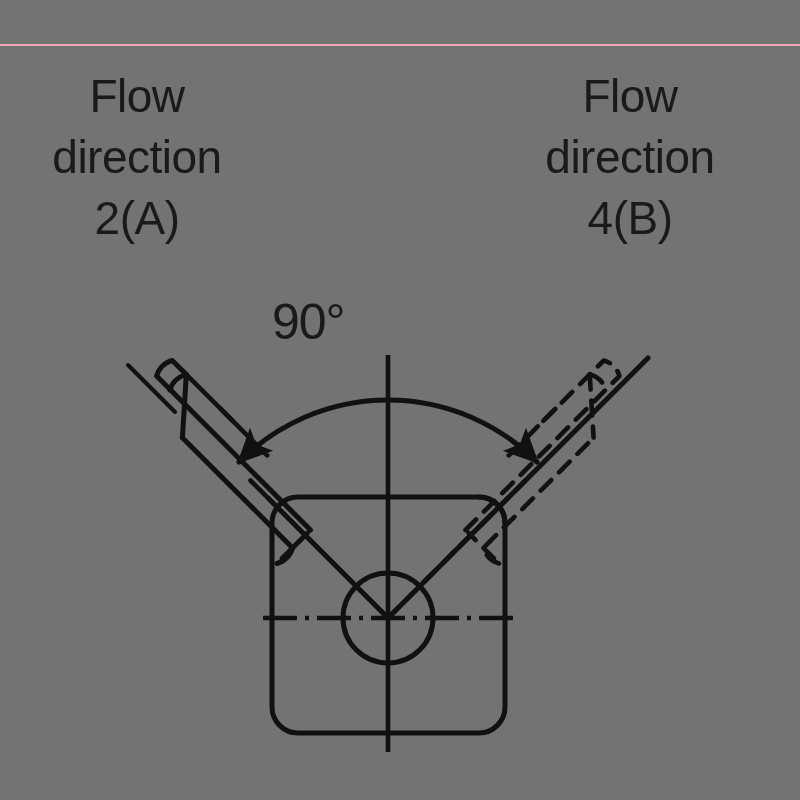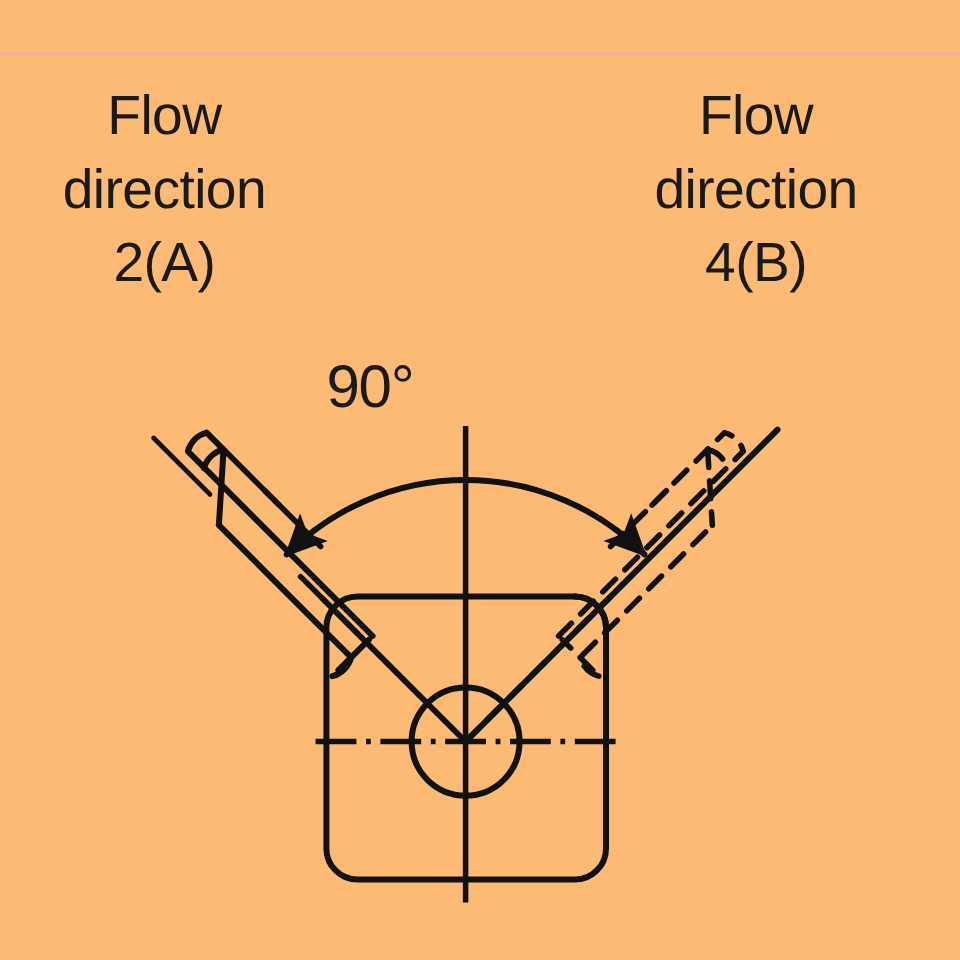--- a/index.html
+++ b/index.html
@@ -8,21 +8,21 @@
     padding: 0;
     background: #ffffff;
   }
   body {
     font-family: "Liberation Sans", sans-serif;
   }
   #stage {
     position: relative;
     width: 800px;
     height: 800px;
-    background: #fdba74;
+    background: #737373;
     overflow: hidden;
   }
   #divider {
     position: absolute;
     left: 0;
     top: 44px;
     width: 800px;
     height: 2px;
     background: #f2a9b6;
   }

